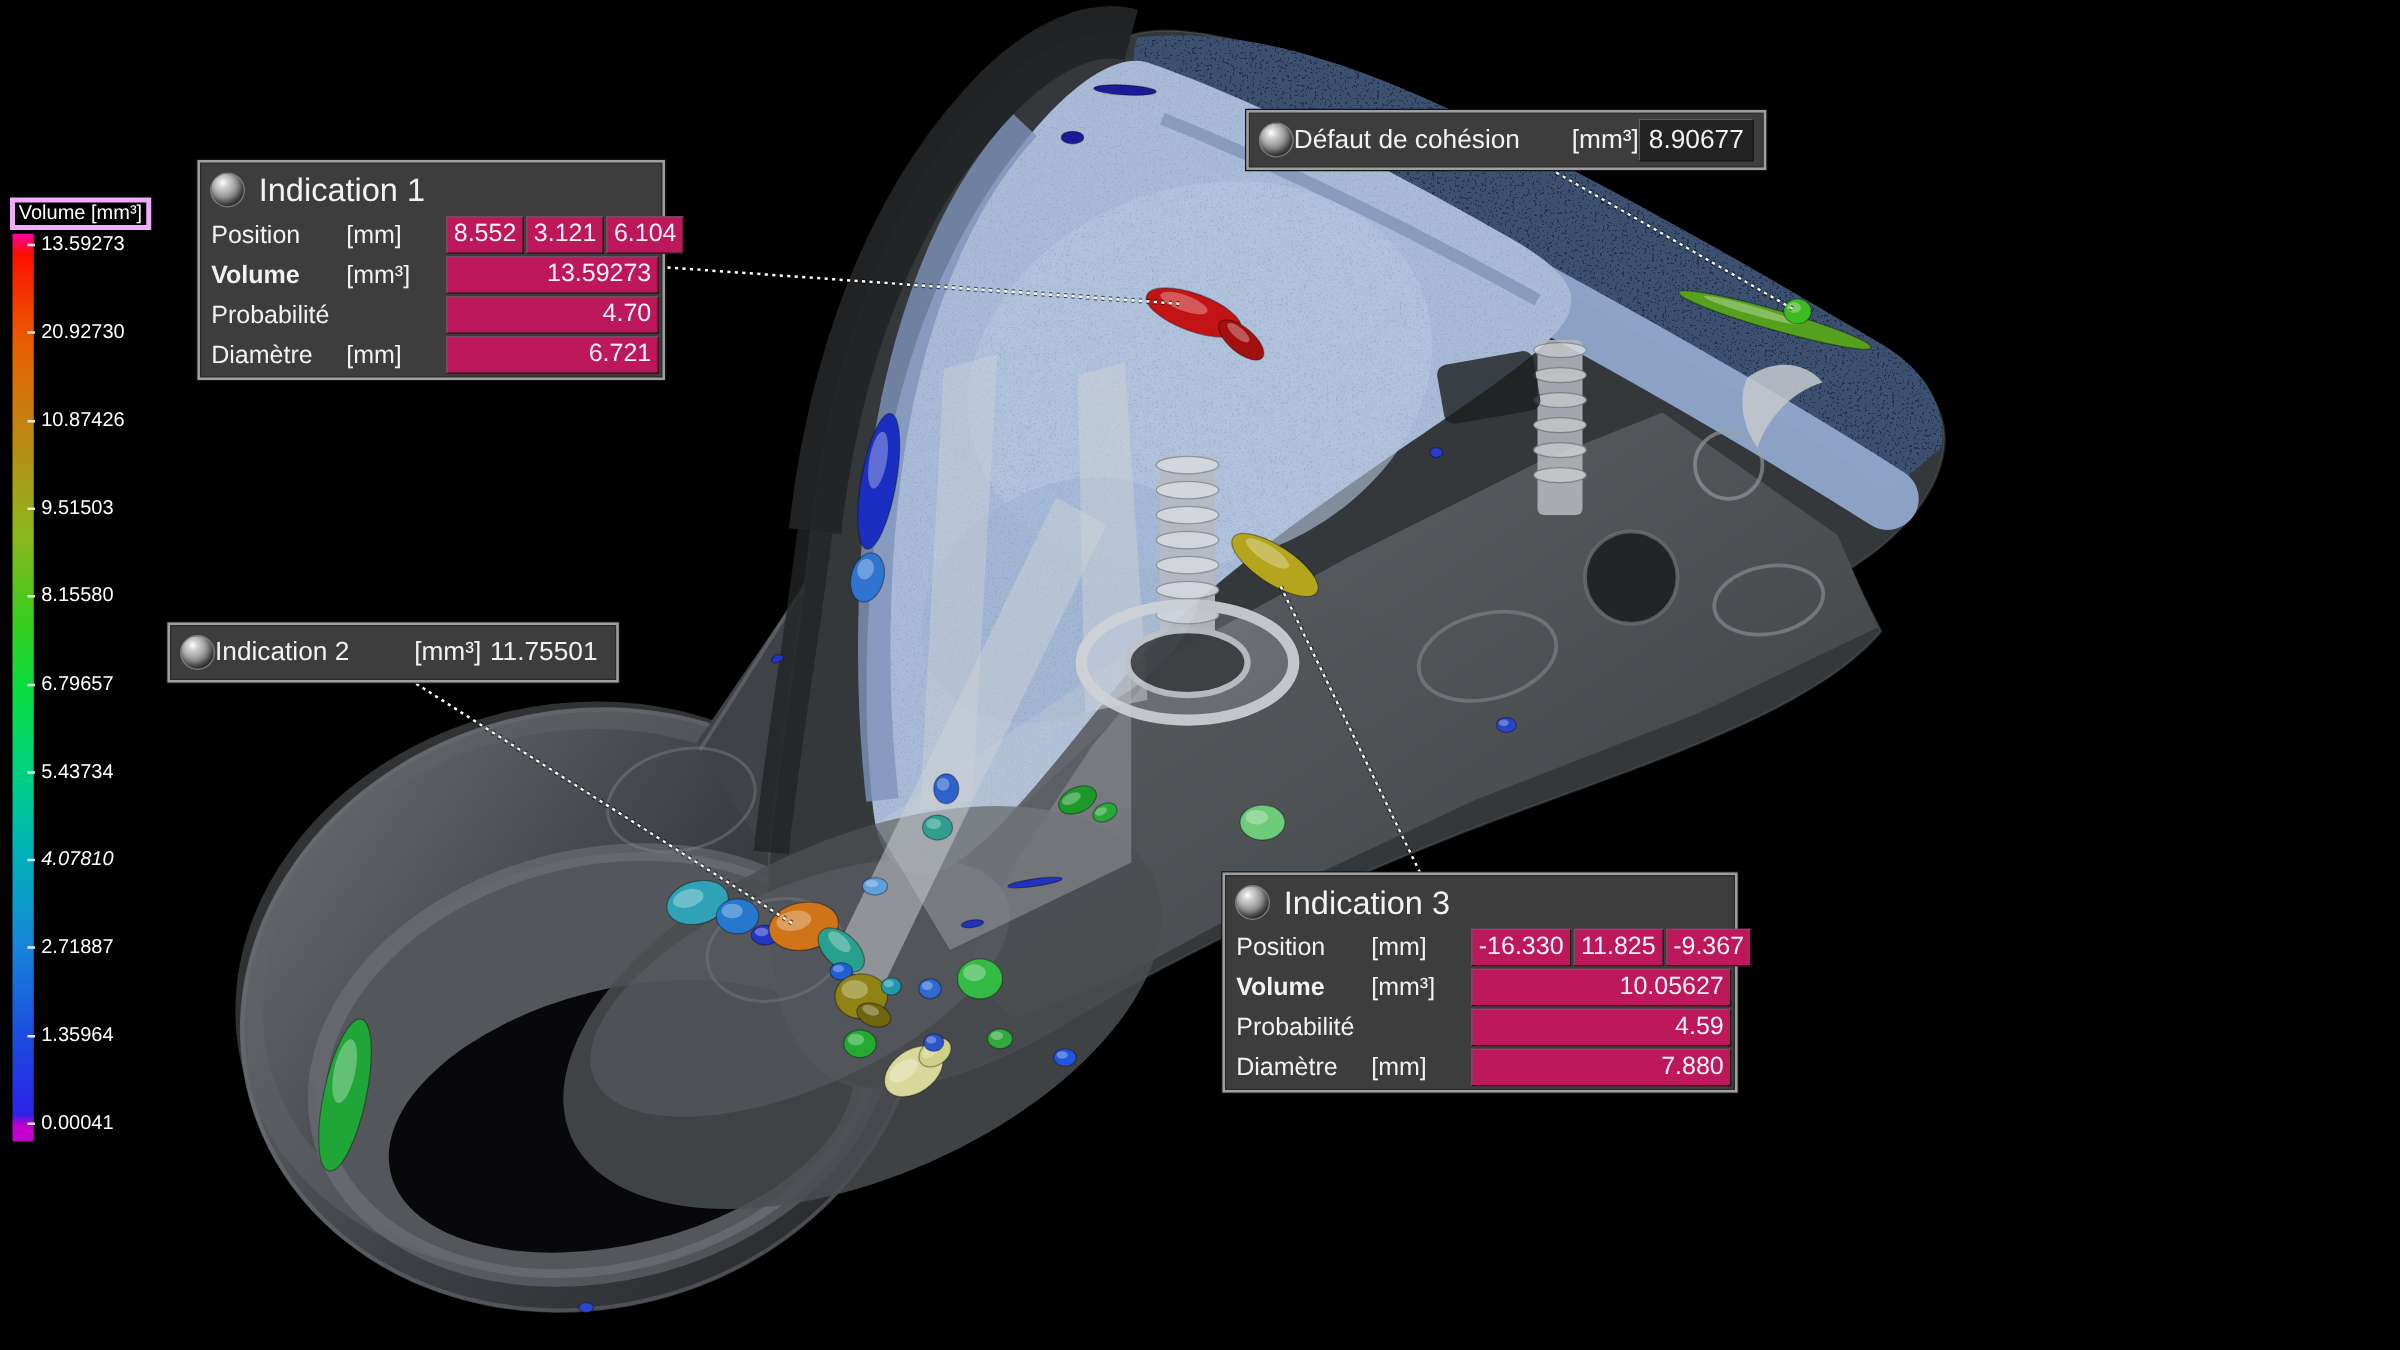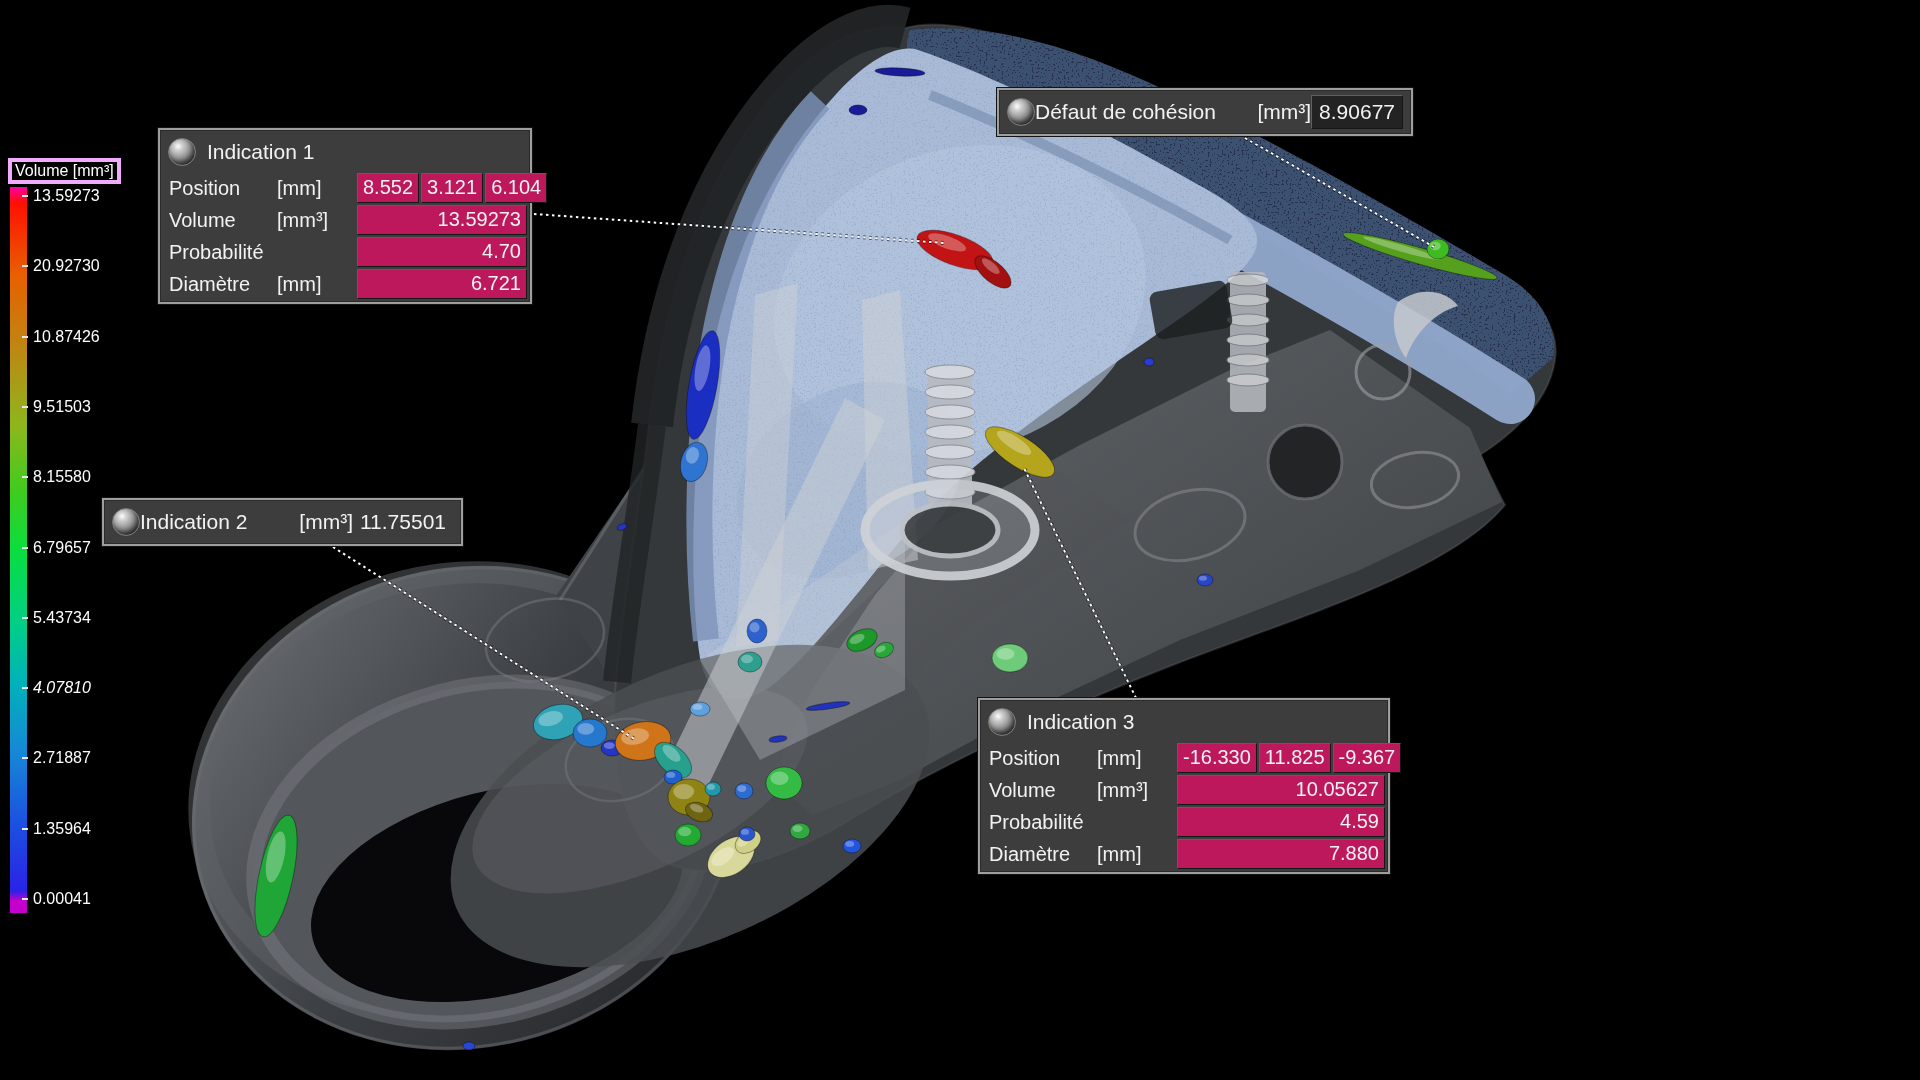--- a/index.html
+++ b/index.html
@@ -12,31 +12,31 @@
                   border:4px solid #f0abfc;padding:0 3px;}
   #colorbar-bar{position:absolute;left:10px;top:187px;width:17px;height:726px;}
   .cb-tick-label{position:absolute;transform:translateY(-50%);font-size:16px;color:#fff;
                  white-space:nowrap;text-shadow:0 0 2px #000;}
   .cb-tick-nub{position:absolute;width:6px;height:2px;background:#e8e8e8;}
 
   
   .callout{position:absolute;background:#3d3d3d;border:2px solid #9e9e9e;
            box-shadow:0 0 0 1px #141414, inset 0 0 0 1px #2b2b2b;
            padding:3px;box-sizing:border-box;font-size:20px;}
-  .c-hdr{display:flex;align-items:center;gap:11px;height:38px;padding-left:5px;font-size:21px;}
+  .c-hdr{display:flex;align-items:center;gap:11px;height:38px;padding-left:5px;font-size:26px;}
   .sphere{width:26px;height:26px;border-radius:50%;flex:0 0 26px;
           background:radial-gradient(circle at 35% 28%, #ffffff 0%, #d2d2d2 16%, #999 45%, #5d5d5d 75%, #414141 100%);
           border:1px solid #7c7c7c;box-shadow:inset -2px -3px 5px rgba(0,0,0,.55);}
   .c-row{display:flex;height:30px;line-height:30px;margin-top:2px;}
   .c-lbl{width:108px;padding-left:6px;flex:0 0 auto;}
   .c-unit{width:80px;flex:0 0 auto;}
   .c-cells{flex:1;display:flex;gap:2px;}
   .c-cell{background:#be185d;border:1px solid;border-color:#5f5f5f #161616 #161616 #5f5f5f;
           text-align:right;padding:0 5px;line-height:26px;flex:1;}
-  .bold{font-weight:normal;}
+  .bold{font-weight:bold;}
   .callout.mini{display:flex;align-items:center;padding:3px 8px;height:48px;font-size:21px;}
   .mini-unit{margin-left:auto;}
   .mini-val{padding:1px 7px;line-height:30px;}
   .mini-val.dark{background:#232323;border:1px solid;border-color:#5f5f5f #161616 #161616 #5f5f5f;}
 </style>
 </head>
 <body>
 
 <div id="stage">
 
@@ -314,21 +314,21 @@
     </div>
   </div>
 
   <div class="callout mini" style="left:997px;top:88px;width:416px;">
     <div class="sphere"></div>
     <span>Défaut de cohésion</span>
     <span class="mini-unit">[mm³]</span>
     <span class="mini-val dark">8.90677</span>
   </div>
 
-  <div class="callout mini" style="left:102px;top:498px;width:361px;">
+  <div class="callout mini" style="left:134px;top:498px;width:361px;">
     <div class="sphere"></div>
     <span>Indication 2</span>
     <span class="mini-unit">[mm³]</span>
     <span class="mini-val">11.75501</span>
   </div>
 
   <div class="callout" style="left:978px;top:698px;width:412px;">
     <div class="c-hdr">
       <div class="sphere"></div>
       <span>Indication 3</span>

